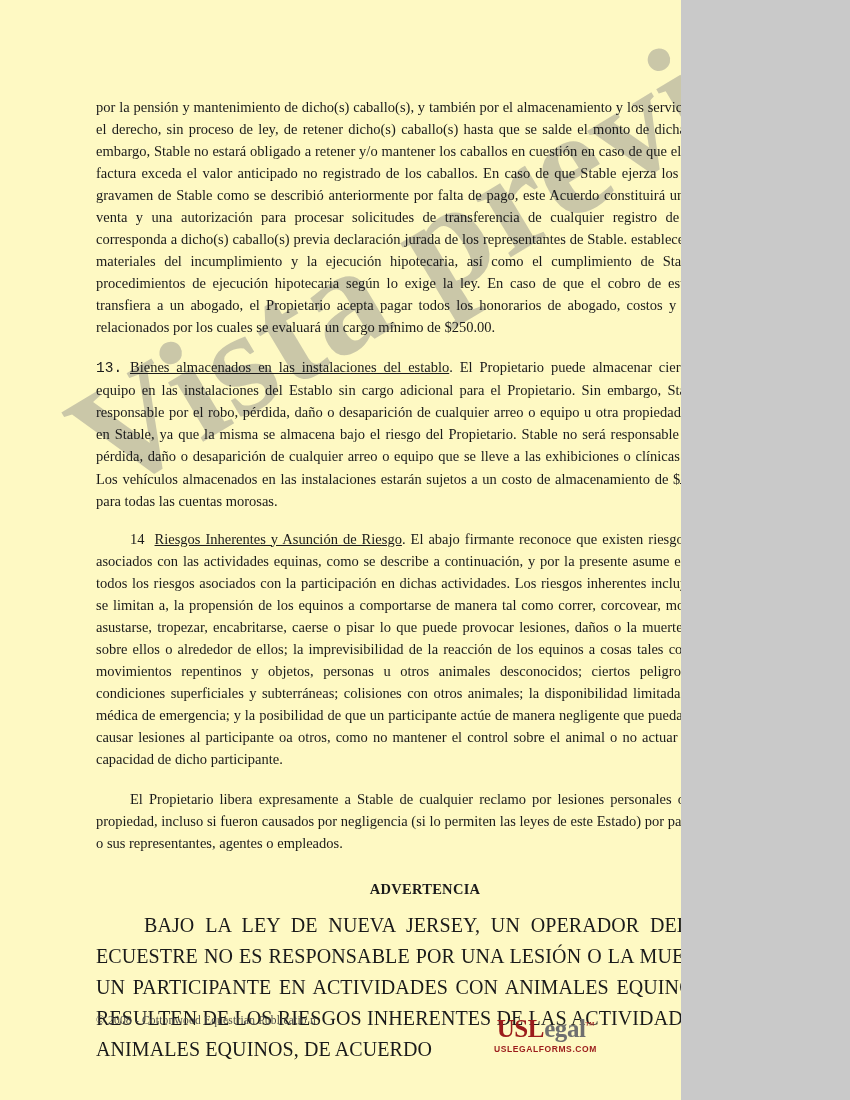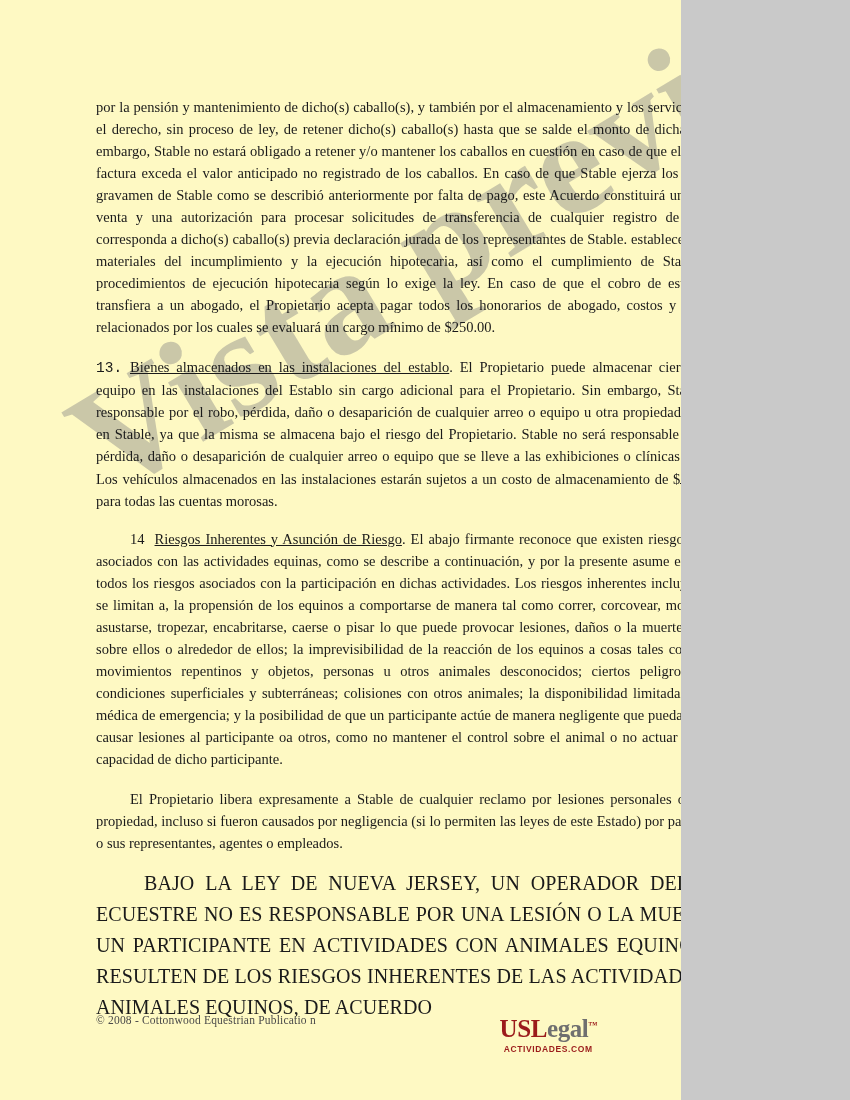--- a/index.html
+++ b/index.html
@@ -148,31 +148,32 @@
   <div class="content">
 
     <p>por la pensión y mantenimiento de dicho(s) caballo(s), y también por el almacenamiento y los servicios, y tendrá el derecho, sin proceso de ley, de retener dicho(s) caballo(s) hasta que se salde el monto de dicha deuda. Sin embargo, Stable no estará obligado a retener y/o mantener los caballos en cuestión en caso de que el monto de la factura exceda el valor anticipado no registrado de los caballos. En caso de que Stable ejerza los derechos de gravamen de Stable como se describió anteriormente por falta de pago, este Acuerdo constituirá una factura de venta y una autorización para procesar solicitudes de transferencia de cualquier registro de raza según corresponda a dicho(s) caballo(s) previa declaración jurada de los representantes de Stable. establecer los hechos materiales del incumplimiento y la ejecución hipotecaria, así como el cumplimiento de Stable con los procedimientos de ejecución hipotecaria según lo exige la ley. En caso de que el cobro de esta cuenta se transfiera a un abogado, el Propietario acepta pagar todos los honorarios de abogado, costos y otros gastos relacionados por los cuales se evaluará un cargo mínimo de $250.00.</p>
 
     <p class="para-13"><span class="numlead">13.</span><span class="u">Bienes almacenados en las instalaciones del establo</span><span>. El Propietario puede almacenar ciertos arreos y equipo en las instalaciones del Establo sin cargo adicional para el Propietario. Sin embargo, Stable no será responsable por el robo, pérdida, daño o desaparición de cualquier arreo o equipo u otra propiedad almacenada en Stable, ya que la misma se almacena bajo el riesgo del Propietario. Stable no será responsable por el robo, pérdida, daño o desaparición de cualquier arreo o equipo que se lleve a las exhibiciones o clínicas de caballos. Los vehículos almacenados en las instalaciones estarán sujetos a un costo de almacenamiento de $</span><span class="blank-line"></span><span>/día para todas las cuentas morosas.</span></p>
 
     <p class="para-14"><span>14</span><span>&nbsp;&nbsp;</span><span class="u">Riesgos Inherentes y Asunción de Riesgo</span><span>. El abajo firmante reconoce que existen riesgos inherentes asociados con las actividades equinas, como se describe a continuación, y por la presente asume expresamente todos los riesgos asociados con la participación en dichas actividades. Los riesgos inherentes incluyen, pero no se limitan a, la propensión de los equinos a comportarse de manera tal como correr, corcovear, morder, patear, asustarse, tropezar, encabritarse, caerse o pisar lo que puede provocar lesiones, daños o la muerte. a personas sobre ellos o alrededor de ellos; la imprevisibilidad de la reacción de los equinos a cosas tales como sonidos, movimientos repentinos y objetos, personas u otros animales desconocidos; ciertos peligros como las condiciones superficiales y subterráneas; colisiones con otros animales; la disponibilidad limitada de atención médica de emergencia; y la posibilidad de que un participante actúe de manera negligente que pueda contribuir a causar lesiones al participante oa otros, como no mantener el control sobre el animal o no actuar dentro de la capacidad de dicho participante.</span></p>
 
     <p class="para-release">El Propietario libera expresamente a Stable de cualquier reclamo por lesiones personales o daños a la propiedad, incluso si fueron causados por negligencia (si lo permiten las leyes de este Estado) por parte de Stable o sus representantes, agentes o empleados.</p>
 
+    <p class="warn-title">ADVERTENCIA</p>
 
     <p class="warn-body">BAJO LA LEY DE NUEVA JERSEY, UN OPERADOR DEL ÁREA ECUESTRE NO ES RESPONSABLE POR UNA LESIÓN O LA MUERTE DE UN PARTICIPANTE EN ACTIVIDADES CON ANIMALES EQUINOS QUE RESULTEN DE LOS RIESGOS INHERENTES DE LAS ACTIVIDADES CON ANIMALES EQUINOS, DE ACUERDO</p>
 
   </div>
 
   <div class="watermark">
     <div class="wm-text">Vista previa</div>
   </div>
 
   <div class="footer-rule"></div>
 
   <div class="copyright">© 2008 - Cottonwood Equestrian Publicatio n</div>
 
   <div class="logo">
     <div class="logo-main"><span class="us">US</span><span class="l">L</span><span class="egal">egal</span><span class="logo-tm">™</span></div>
-    <div class="logo-sub">ACTIVIDADES.COM</div>
+    <div class="logo-sub">USLEGALFORMS.COM</div>
   </div>
 
 </div>
 
 </body></html>

